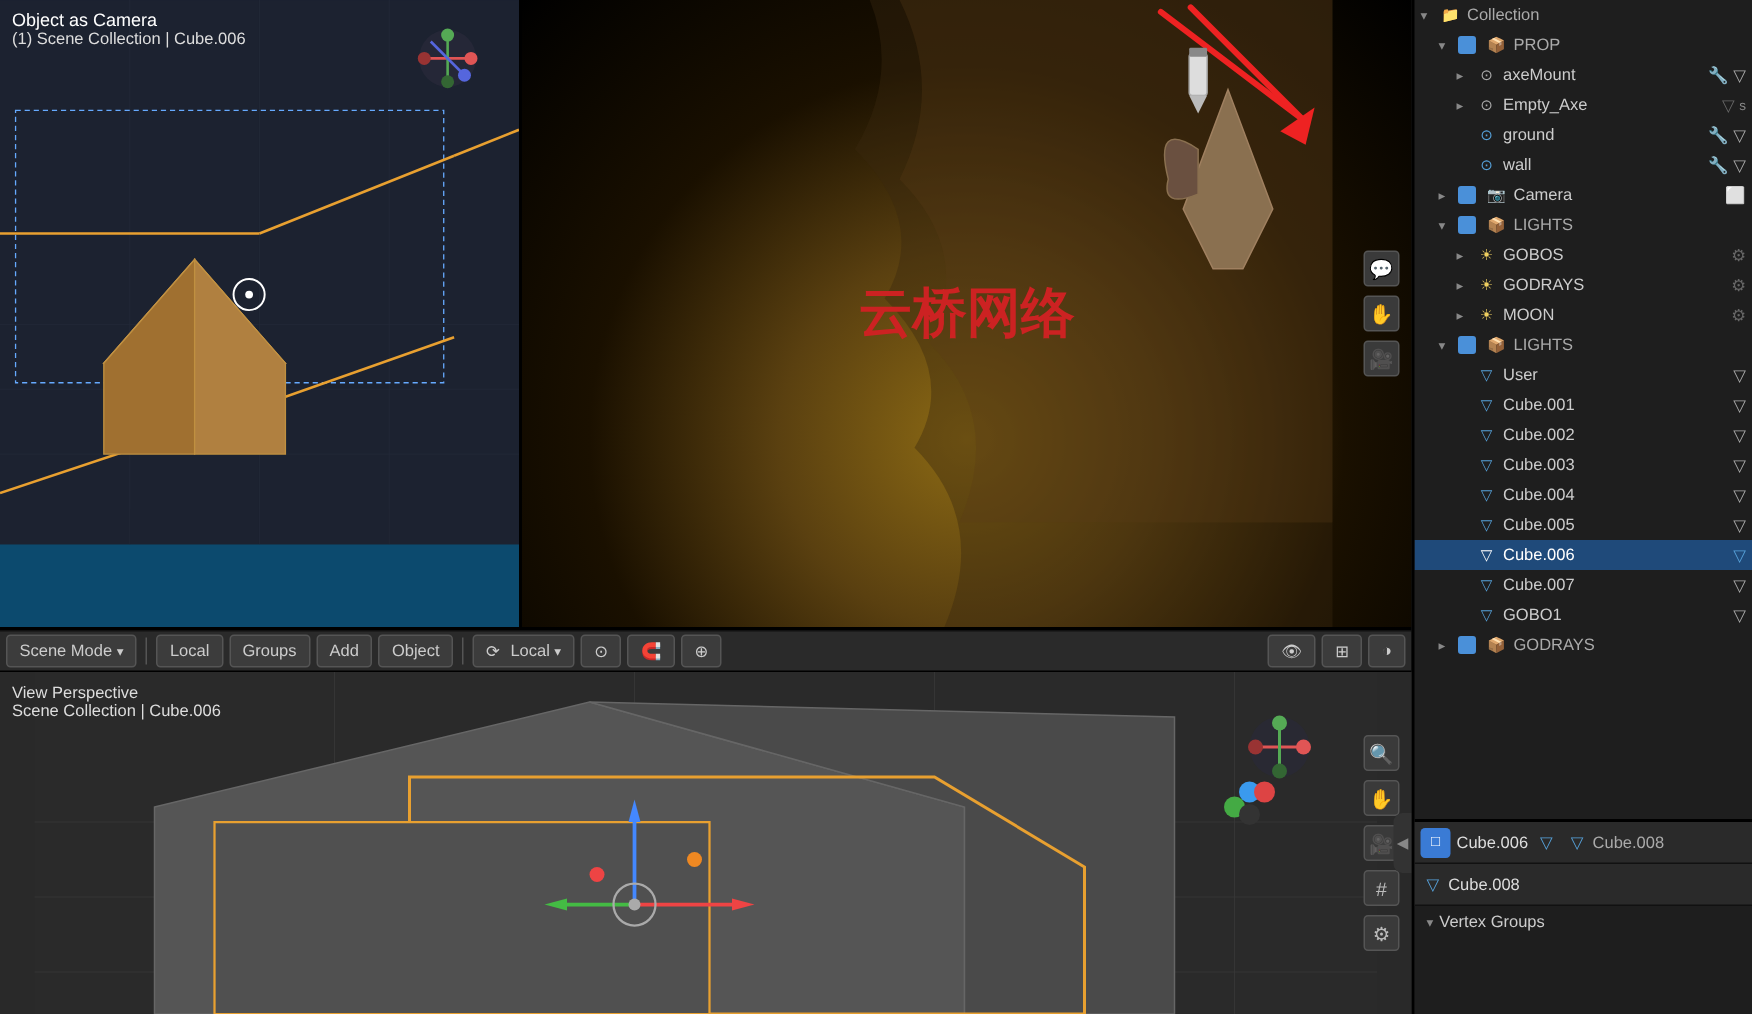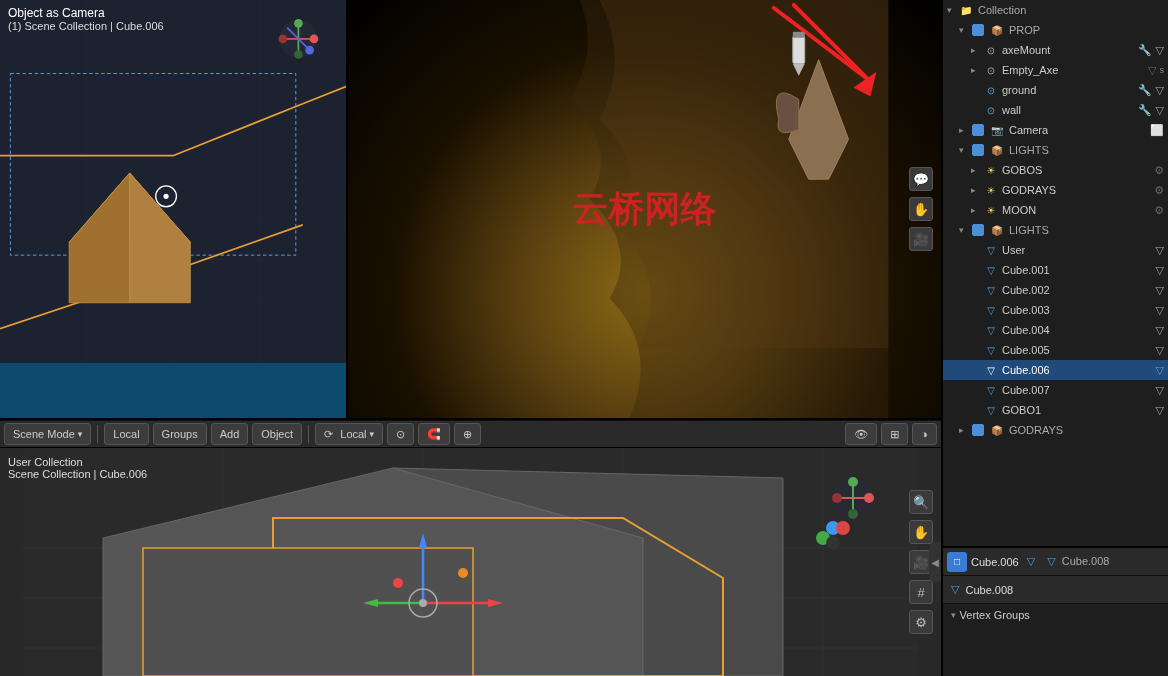--- a/index.html
+++ b/index.html
@@ -457,21 +457,21 @@
       <div class="tb-btn">🧲</div>
       <div class="tb-btn">⊕</div>
       <div class="tb-spacer"></div>
       <div class="tb-btn">👁</div>
       <div class="tb-btn">⊞</div>
       <div class="tb-btn">◑</div>
     </div>
 
     <div class="bottom-viewport">
       <div class="bottom-vp-header">
-        <div>User Collection</div>
+        <div>View Perspective</div>
         <div>Scene Collection | Cube.006</div>
       </div>
 
       <svg style="position:absolute;top:0;left:0;width:100%;height:100%;" viewBox="0 0 895 228" xmlns="http://www.w3.org/2000/svg">
         <rect width="895" height="228" fill="#2a2a2a"></rect>
 
         <g stroke="#3a3a3a" stroke-width="0.5">
           <line x1="0" y1="100" x2="895" y2="100"></line>
           <line x1="0" y1="150" x2="895" y2="150"></line>
           <line x1="0" y1="200" x2="895" y2="200"></line>

